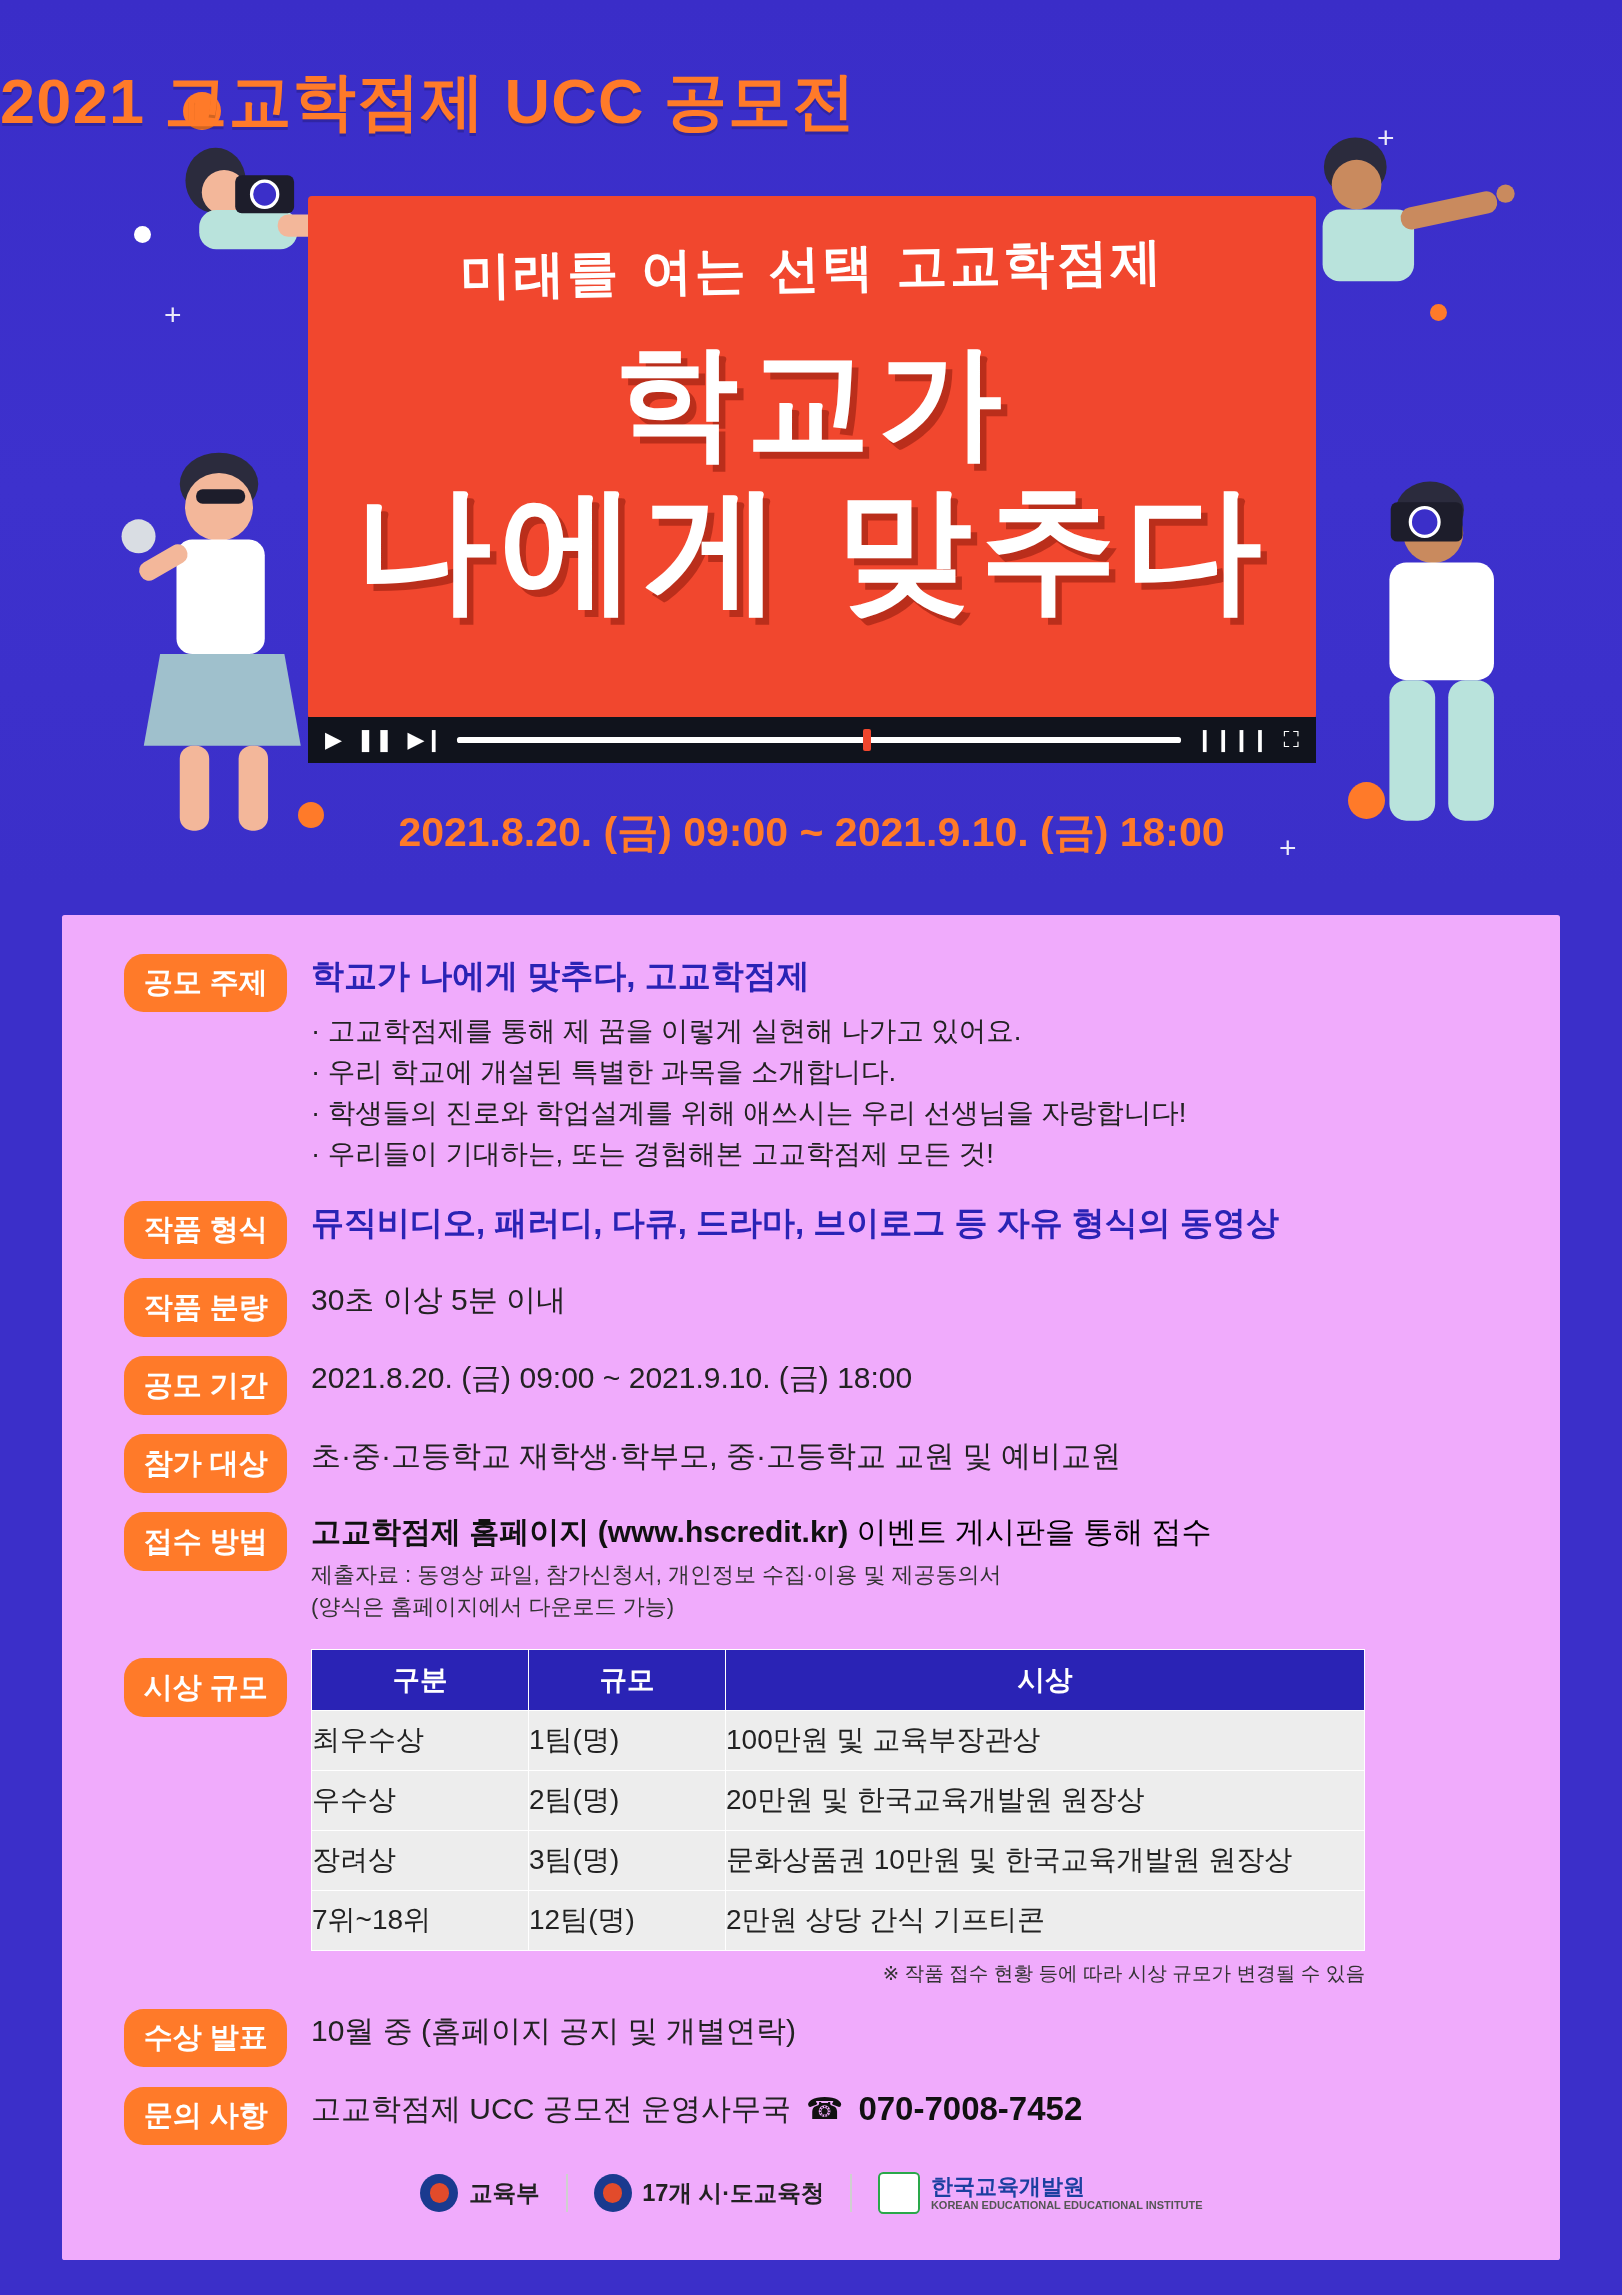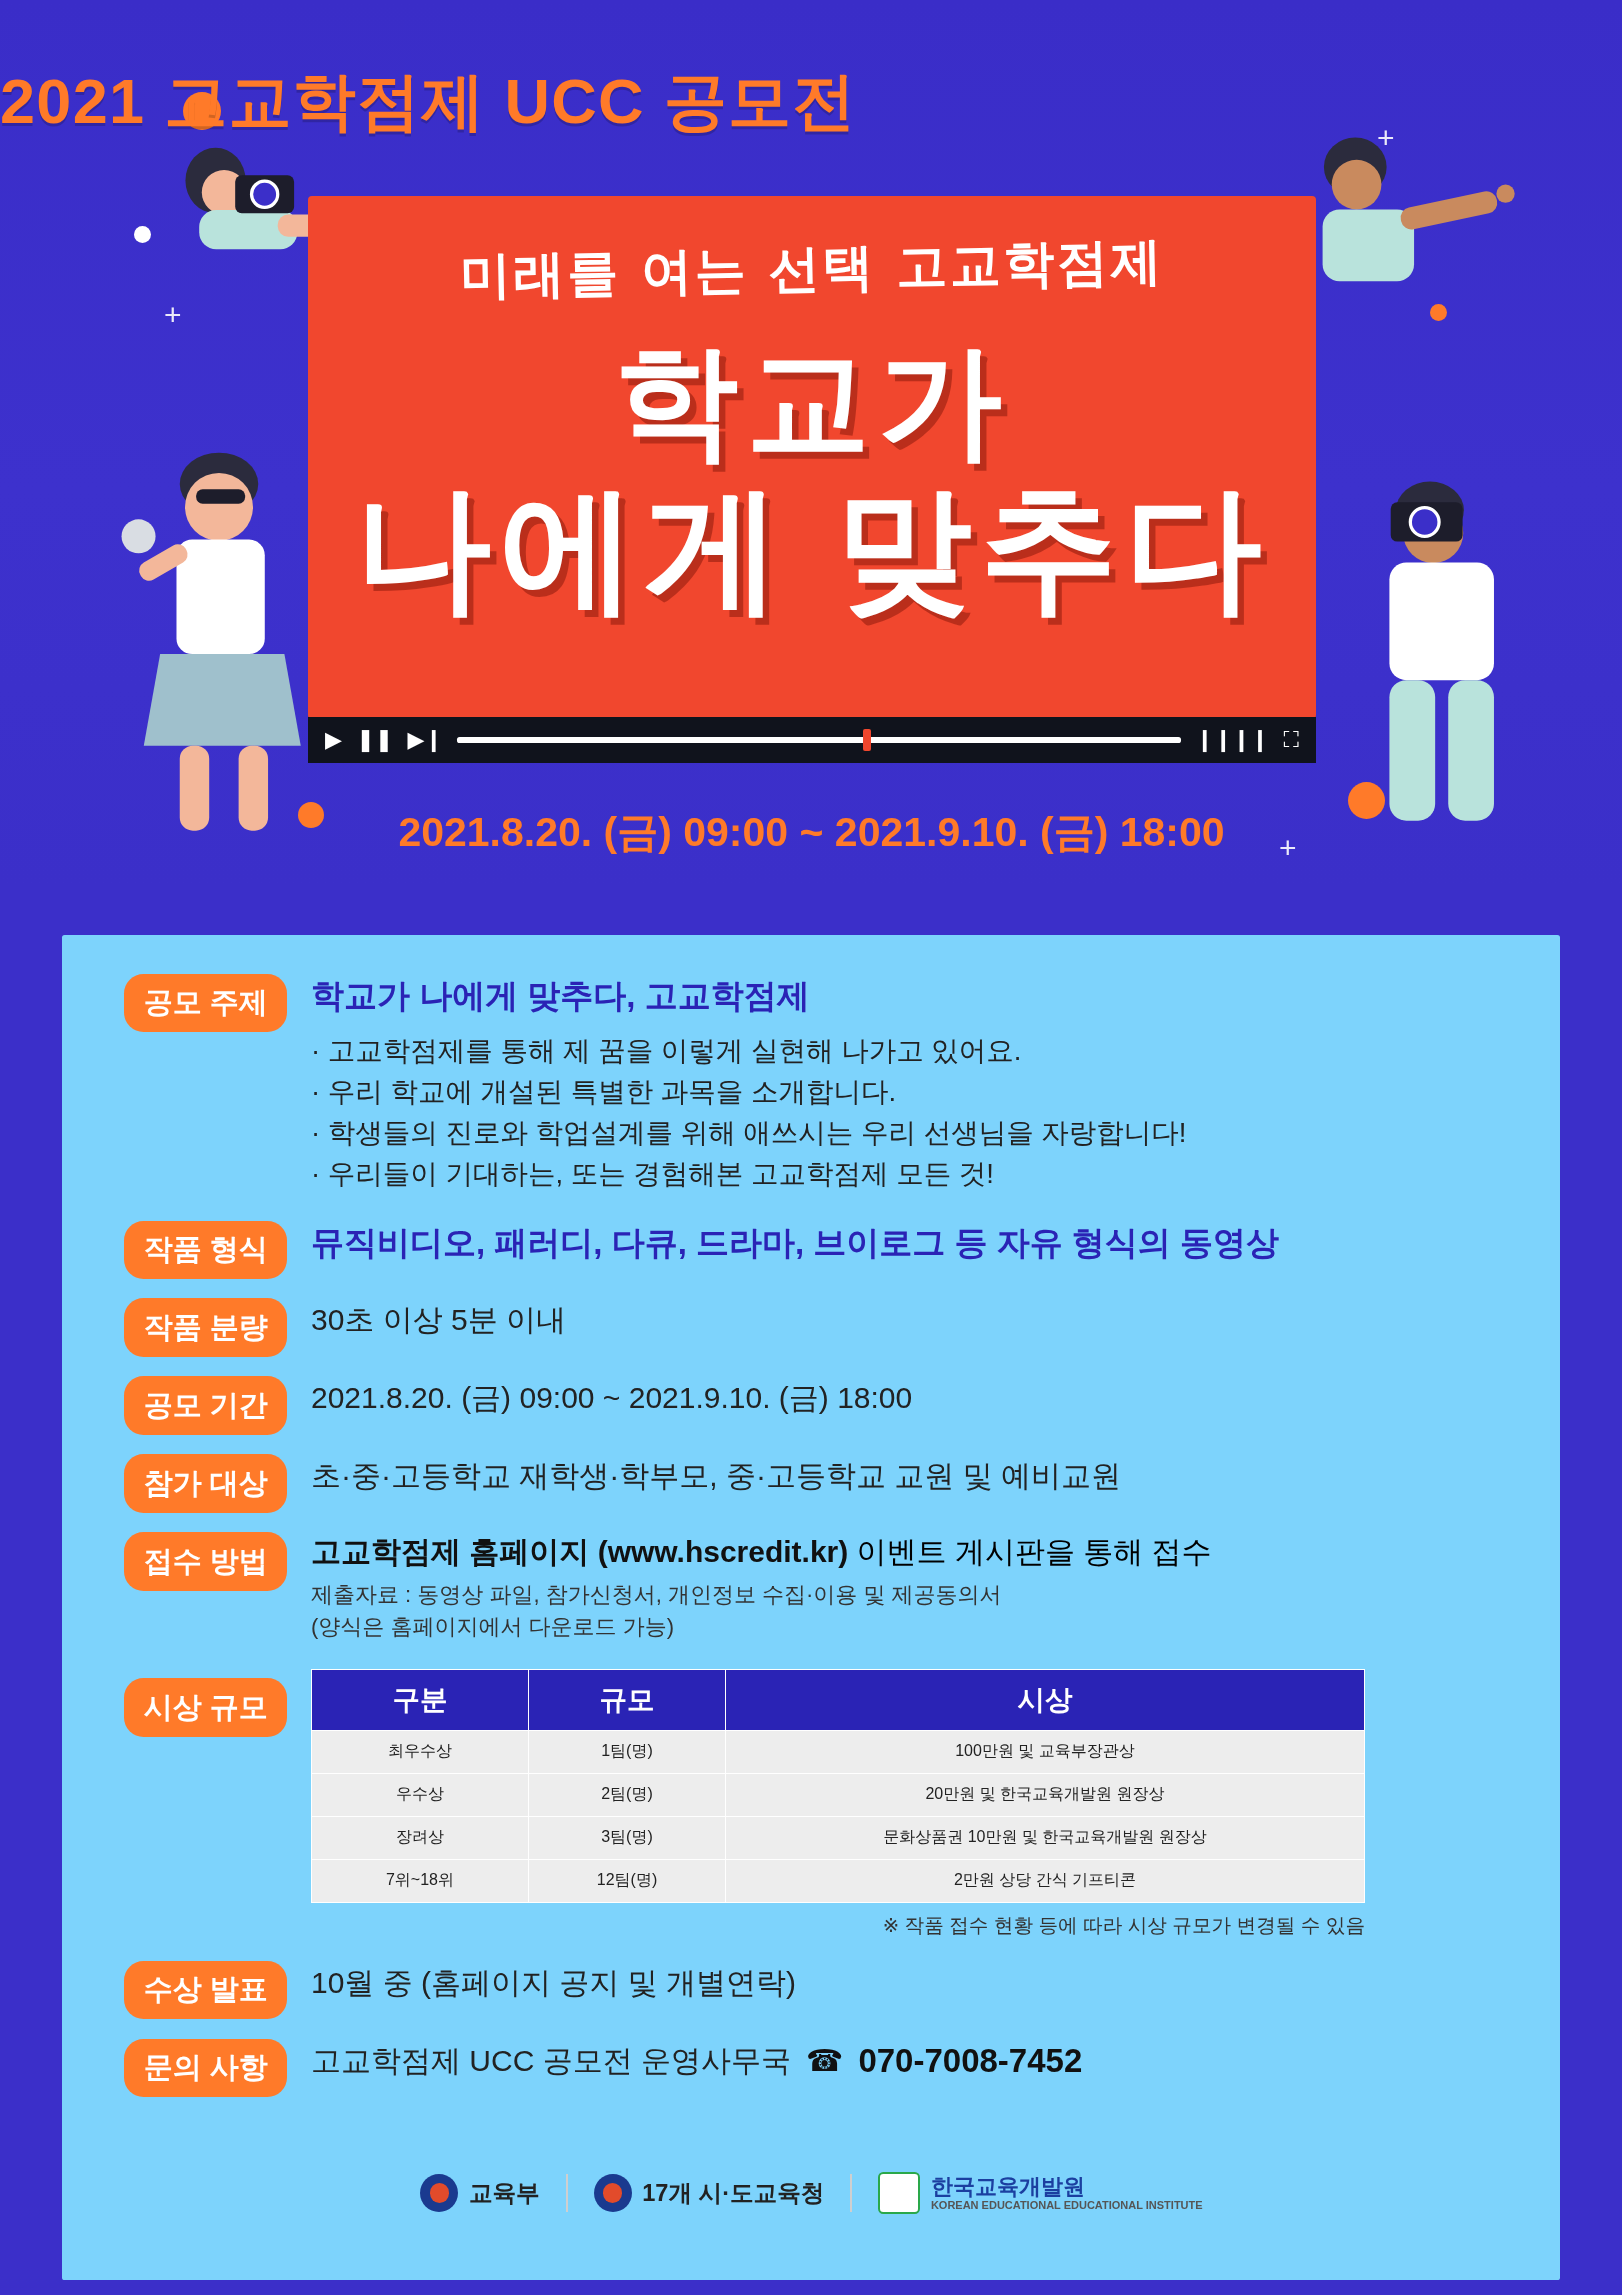--- a/index.html
+++ b/index.html
@@ -56,39 +56,39 @@
   .hero-date{
     position:absolute;top:805px;left:0;width:100%;text-align:center;
     font-size:41px;color:#ff7a29;font-weight:bold;
   }
   
   .dot{position:absolute;border-radius:50%;}
   .plus{position:absolute;color:#ffffff;font-size:30px;opacity:.9;}
   .person{position:absolute;}
   
   .sheet{
-    position:absolute;left:62px;top:935px;width:1498px;height:1345px;
-    background:#7dd3fc;border-radius:2.6px;
+    position:absolute;left:62px;top:915px;width:1498px;height:1345px;
+    background:#f0abfc;border-radius:2.6px;
   }
   .row{display:flex;align-items:flex-start;margin:0 0 0 0;}
   .tagcol{width:249px;flex:none;display:flex;justify-content:flex-end;padding-right:23.6px;box-sizing:border-box;}
   .tag{
     background:#ff7a29;color:#ffffff;font-weight:bold;font-size:29px;
     padding:9.2px 19.6px;border-radius:19.6px;white-space:nowrap;
   }
   .content{flex:1;padding-right:39px;}
   .h-blue{color:#2a23b5;font-weight:bold;font-size:33px;margin:0 0 10.5px 0;}
   .li{font-size:27.5px;color:#222;line-height:1.5;}
   .plain{font-size:30px;color:#222;line-height:1.45;}
   .sub-small{font-size:22px;color:#333;line-height:1.45;}
   .blk{margin-bottom:26px;}
   
   table{border-collapse:collapse;width:1054px;}
   th{background:#2a23b5;color:#fff;font-size:27.5px;font-weight:bold;padding:11.8px 0;border:1.3px solid #ffffff;}
-  td{font-size:16px;color:#222;text-align:center;padding:10.5px 0;border:1.3px solid #ffffff;background:#ededed;}
+  td{font-size:28px;color:#222;padding:10.5px 0;border:1.3px solid #ffffff;background:#ededed;}
   .note{font-size:19.6px;color:#333;text-align:right;width:1054px;margin-top:9.2px;}
   
   .footer{
     position:absolute;left:0;top:2172px;width:1623px;display:flex;
     justify-content:center;align-items:center;gap:26px;
   }
   .logo-item{display:flex;align-items:center;gap:10.5px;font-size:23.6px;color:#222;font-weight:bold;}
   .logo-mark{width:38px;height:38px;border-radius:50%;background:#1a3a8f;position:relative;}
   .logo-mark::after{content:"";position:absolute;left:9.2px;top:9.2px;width:19.6px;height:19.6px;border-radius:50%;background:#e24b2b;}
   .divider{width:2px;height:38px;background:#cfcfcf;}

